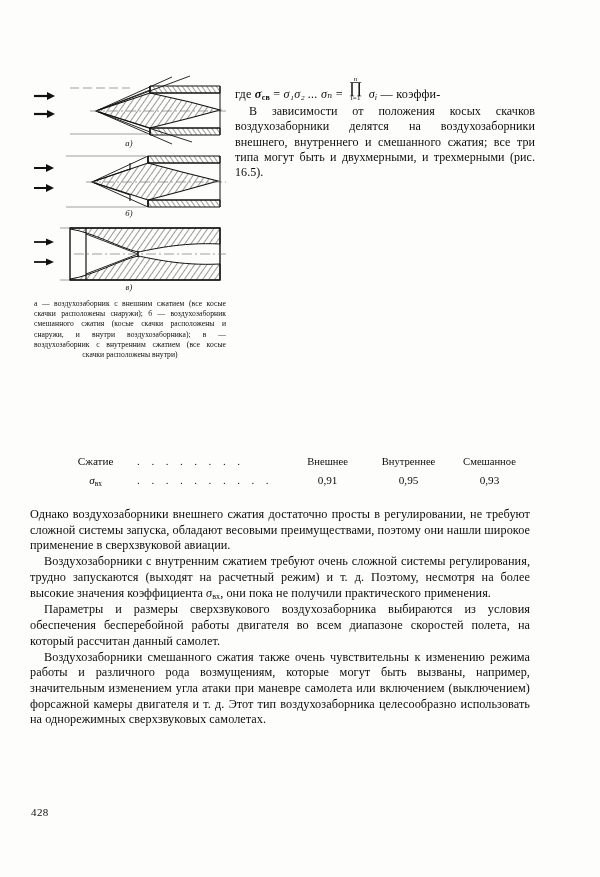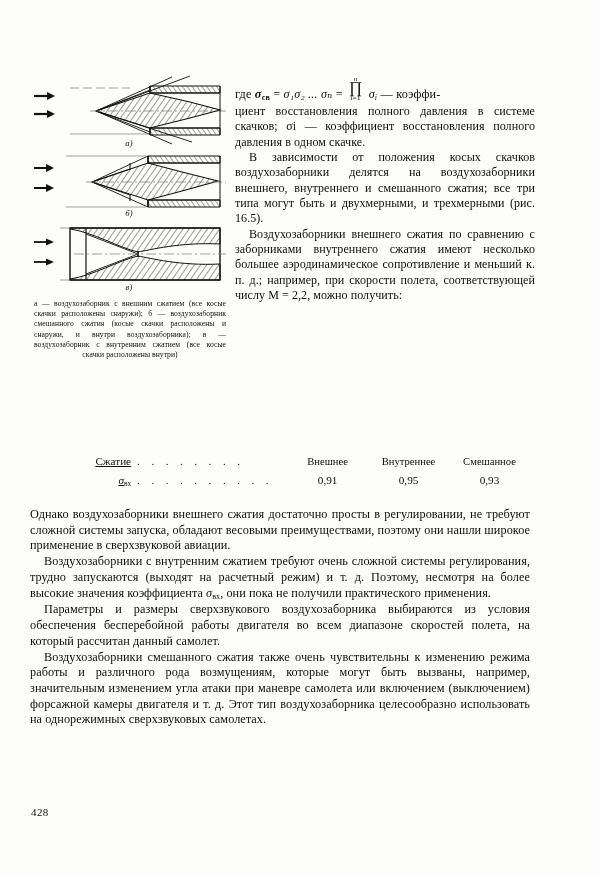--- a/index.html
+++ b/index.html
@@ -141,23 +141,22 @@
     width: 470px;
     font-size: 11.2px;
   }
   .val-row {
     display: flex;
     align-items: baseline;
     height: 19px;
   }
   .val-label {
     width: 72px;
-    text-align: right;
+    text-align: center;
     white-space: nowrap;
-    text-decoration: underline;
   }
   .leader {
     flex: 0 0 150px;
     overflow: hidden;
     white-space: nowrap;
     letter-spacing: 4.4px;
     font-size: 11px;
     padding-left: 6px;
     color: #111;
   }
@@ -334,23 +333,21 @@
         <span class="prod">
           <span class="lim-top">n</span>
           <span class="sym">∏</span>
           <span class="lim-bot">i=1</span>
         </span>
         <span class="it">σ</span><sub class="it">i</sub>
         <span>—</span>
         <span>коэффи-</span>
       </div>
 
-      <p class="body">циент восстановления полного давления в системе скачков; σi — коэффициент восстановления полного давления в одном скачке.</p>
       <p class="body indent">В зависимости от положения косых скачков воздухозаборники делятся на воздухозаборники внешнего, внутреннего и смешанного сжатия; все три типа могут быть и двухмерными, и трехмерными (рис. 16.5).</p>
-      <p class="body indent">Воздухозаборники внешнего сжатия по сравнению с заборниками внутреннего сжатия имеют несколько большее аэродинамическое сопротивление и меньший к. п. д.; например, при скорости полета, соответствующей числу M = 2,2, можно получить:</p>
     </div>
   </div>
 
   <div class="val-table">
     <div class="val-row head">
       <span class="val-label">Сжатие</span>
       <span class="leader">. . . . . . . .</span>
       <span class="val-cell">Внешнее</span>
       <span class="val-cell">Внутреннее</span>
       <span class="val-cell">Смешанное</span>

